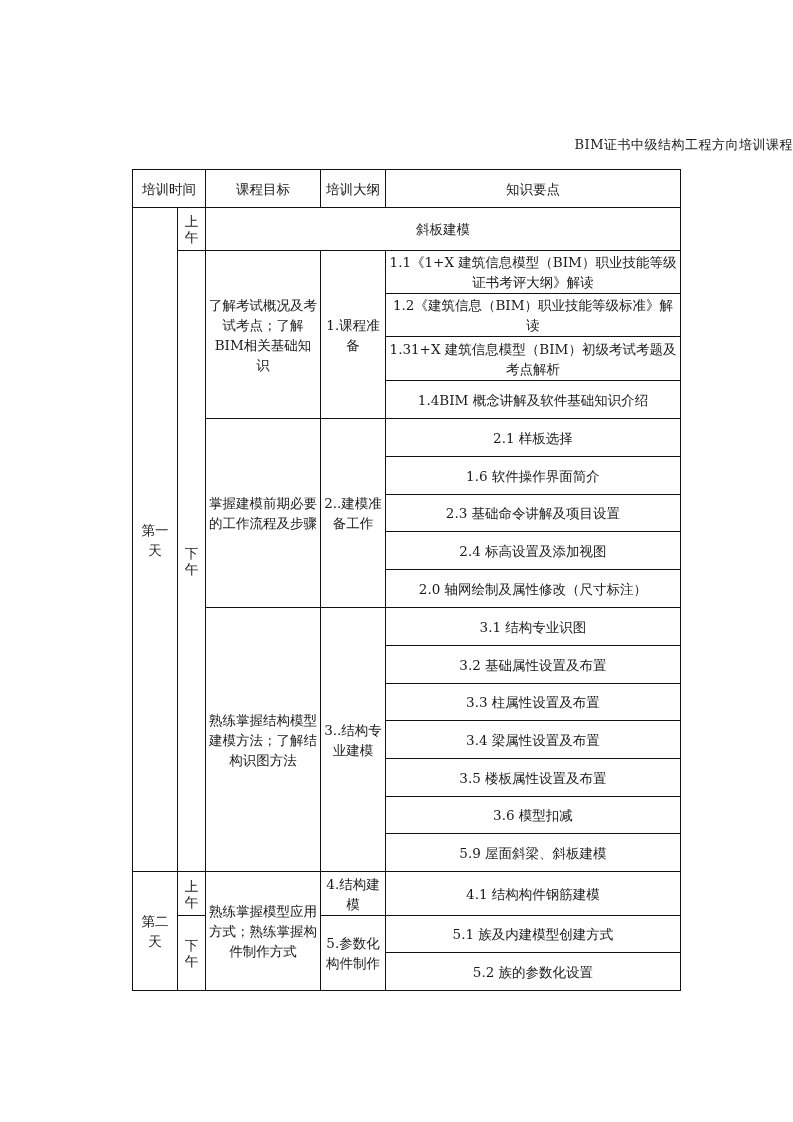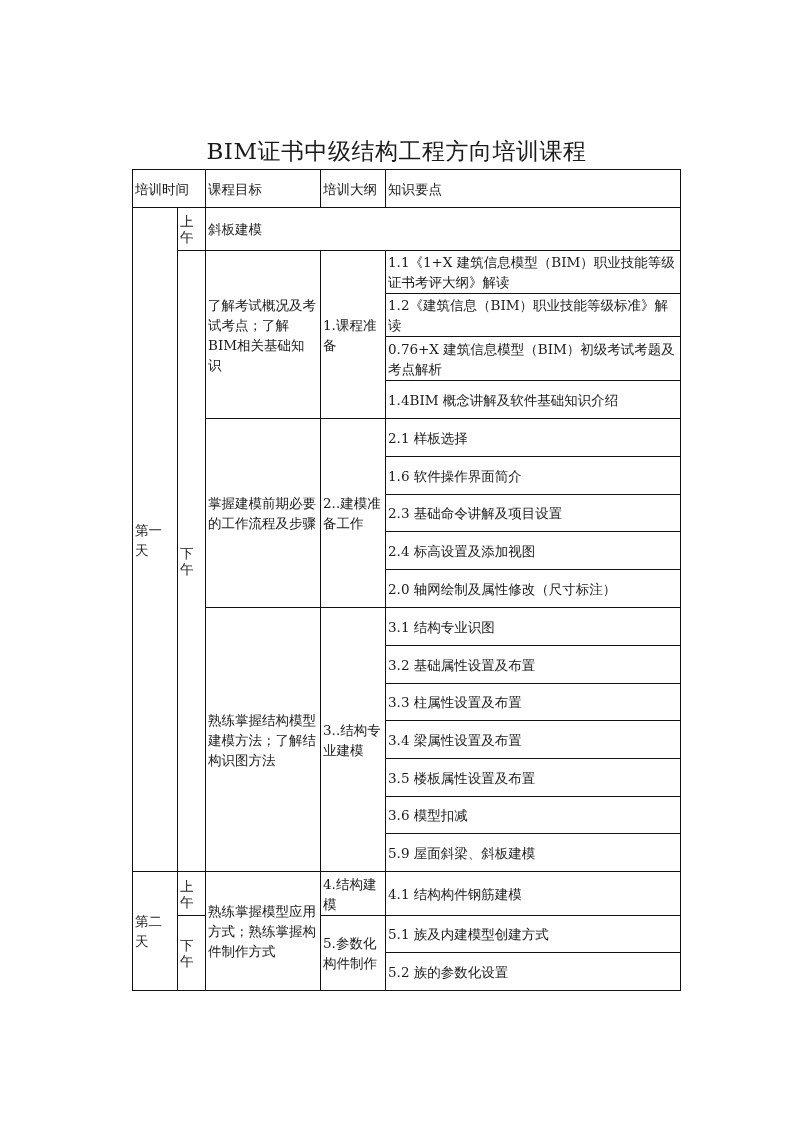--- a/index.html
+++ b/index.html
@@ -1,19 +1,19 @@
 <!DOCTYPE html>
 <html><head>
 <meta charset="utf-8">
 <style>
   html, body { margin: 0; padding: 0; background: #ffffff; }
   body { width: 793px; height: 1122px; position: relative; font-family: "DejaVu Serif", "Liberation Serif", serif; color: #1a1a1a; }
-  .title { position: absolute; left: 0; width: 793px; top: 136px; text-align: center; font-size: 23px; letter-spacing: 0.5px; }
+  .title { position: absolute; left: 0; width: 793px; top: 136px; text-align: right; font-size: 13px; letter-spacing: 0.5px; }
   table { position: absolute; left: 132px; top: 169px; border-collapse: collapse; table-layout: fixed; width: 549px; }
-  td { border: 1.3px solid #111; text-align: left; vertical-align: middle; font-size: 13.5px; line-height: 20px; padding: 0 2px; overflow: hidden; }
+  td { border: 1.3px solid #111; text-align: center; vertical-align: middle; font-size: 13.5px; line-height: 20px; padding: 0 2px; overflow: hidden; }
   .hdr td { height: 37px; }
   .c-day { width: 45px; }
   .c-half { width: 28px; }
   .c-goal { width: 115px; }
   .c-outline { width: 65px; }
   .c-point { width: auto; }
   .half { line-height: 16px; }
 </style>
 </head>
 <body>
@@ -45,21 +45,21 @@
   <tr style="height:43px">
     <td rowspan="16" class="half">下午</td>
     <td rowspan="4">了解考试概况及考试考点；了解BIM相关基础知识</td>
     <td rowspan="4">1.课程准备</td>
     <td>1.1《1+X 建筑信息模型（BIM）职业技能等级证书考评大纲》解读</td>
   </tr>
   <tr style="height:43px">
     <td>1.2《建筑信息（BIM）职业技能等级标准》解读</td>
   </tr>
   <tr style="height:44px">
-    <td>0.76+X 建筑信息模型（BIM）初级考试考题及考点解析</td>
+    <td>1.31+X 建筑信息模型（BIM）初级考试考题及考点解析</td>
   </tr>
   <tr style="height:38px">
     <td>1.4BIM 概念讲解及软件基础知识介绍</td>
   </tr>
 
   <tr style="height:38px">
     <td rowspan="5">掌握建模前期必要的工作流程及步骤</td>
     <td rowspan="5">2..建模准备工作</td>
     <td>2.1 样板选择</td>
   </tr>

